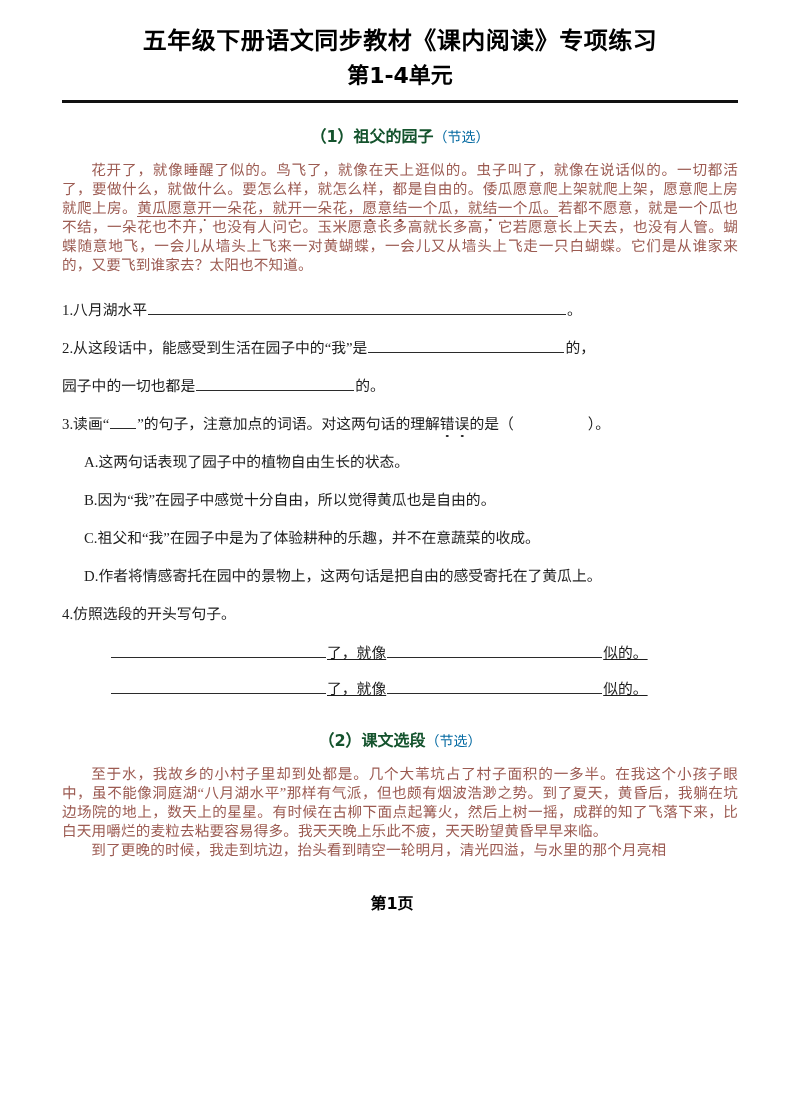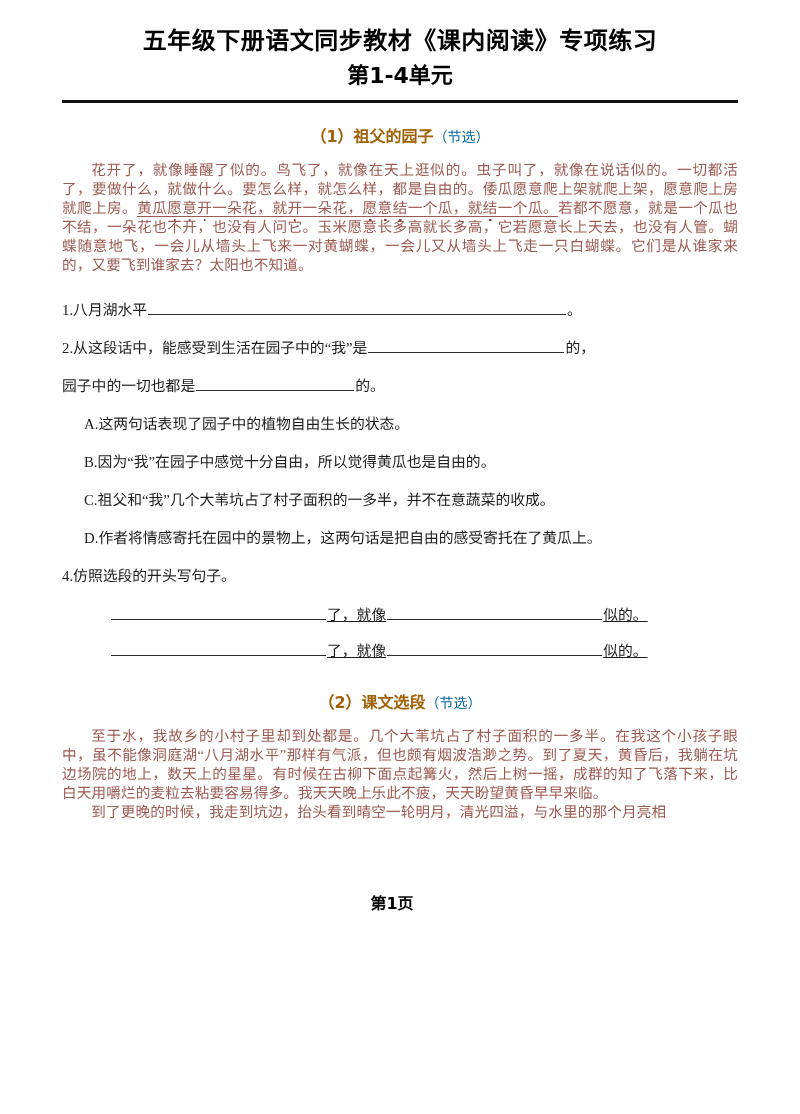--- a/index.html
+++ b/index.html
@@ -57,21 +57,21 @@
   .section-heading {
     text-align: center;
     margin: 24px 0 0 0;
     line-height: 1.3;
     color: #8c1c2b;
   }
   .section-heading .sh-main {
     font-family: "DejaVu Sans", "Liberation Sans", sans-serif;
     font-weight: 700;
     font-size: 16px;
-    color: #a16207;
+    color: #14532d;
   }
   .section-heading .sh-sub {
     font-family: "Liberation Serif", serif;
     font-weight: 400;
     font-size: 14px;
     color: #0369a1;
   }
 
   
   .passage {
@@ -178,29 +178,32 @@
       <span>1.</span><span>八月湖水平</span><span class="blank" style="width:418px"></span><span>。</span>
     </div>
 
     <div class="q-line">
       <span>2.</span><span>从这段话中，能感受到生活在园子中的“我”是</span><span class="blank" style="width:196px"></span><span>的，</span>
     </div>
     <div class="q-sub">
       <span>园子中的一切也都是</span><span class="blank" style="width:158px"></span><span>的。</span>
     </div>
 
+    <div class="q-line">
+      <span>3.</span><span>读画“</span><span class="blank" style="width:26px"></span><span>”的句子，注意加点的词语。对这两句话的理解</span><span class="dotted dotted-dark">错</span><span class="dotted dotted-dark">误</span><span>的是（</span><span style="display:inline-block;width:74px"></span><span>）。</span>
+    </div>
 
     <div class="q-line indent">
       <span>A.</span><span>这两句话表现了园子中的植物自由生长的状态。</span>
     </div>
     <div class="q-line indent">
       <span>B.</span><span>因为“我”在园子中感觉十分自由，所以觉得黄瓜也是自由的。</span>
     </div>
     <div class="q-line indent">
-      <span>C.</span><span>祖父和“我”几个大苇坑占了村子面积的一多半，并不在意蔬菜的收成。</span>
+      <span>C.</span><span>祖父和“我”在园子中是为了体验耕种的乐趣，并不在意蔬菜的收成。</span>
     </div>
     <div class="q-line indent">
       <span>D.</span><span>作者将情感寄托在园中的景物上，这两句话是把自由的感受寄托在了黄瓜上。</span>
     </div>
 
     <div class="q-line">
       <span>4.</span><span>仿照选段的开头写句子。</span>
     </div>
 
     <div class="fill-lines">

